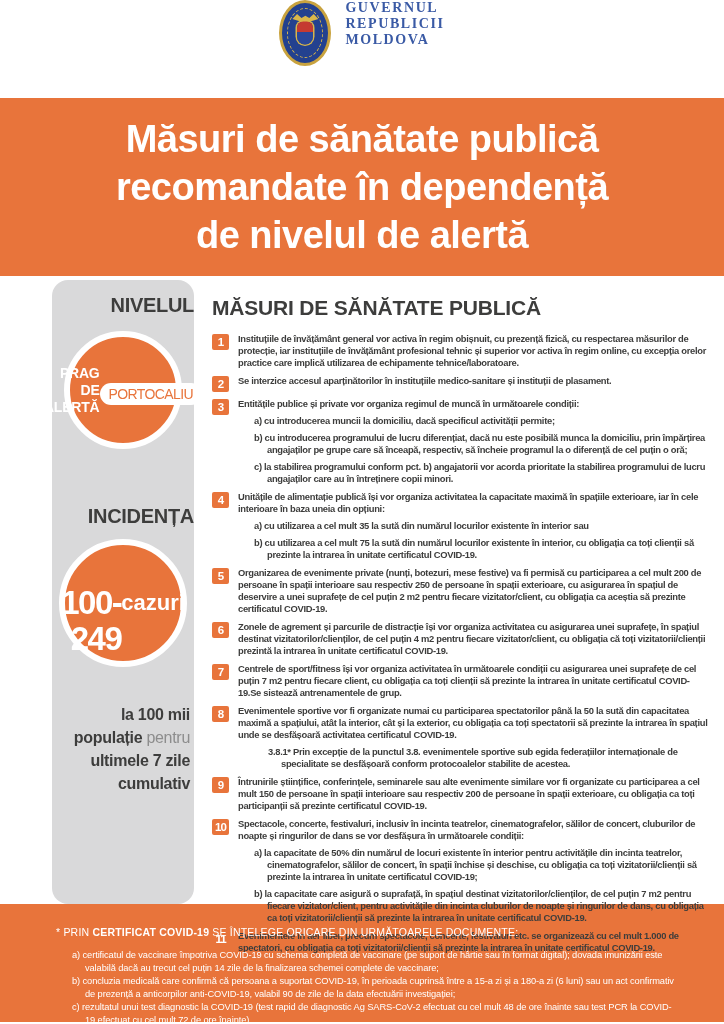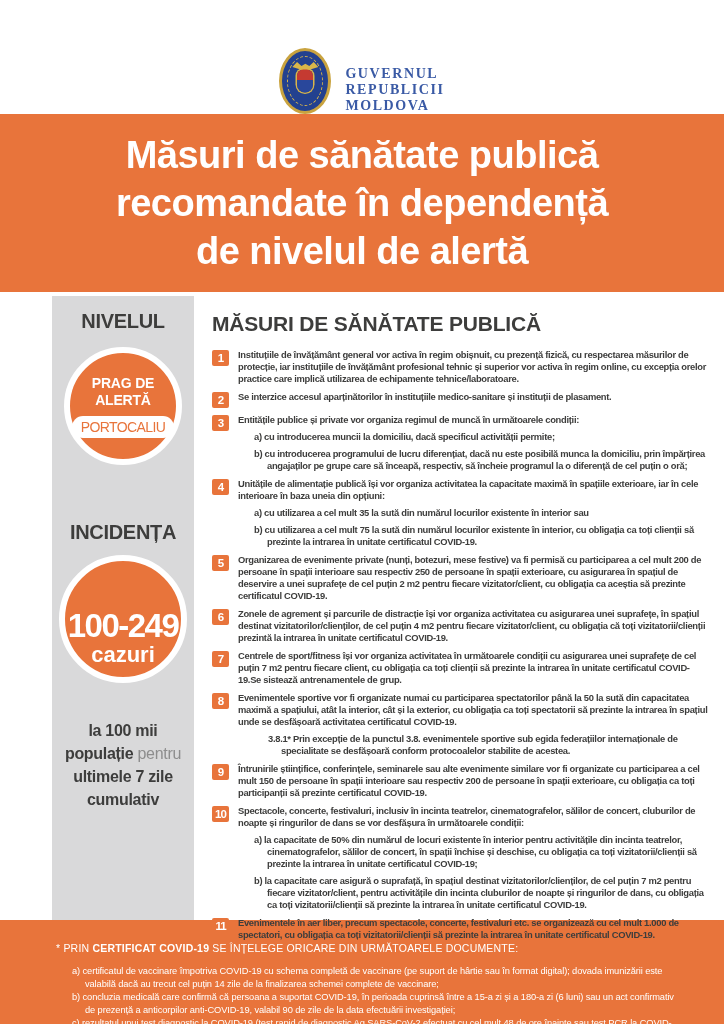--- a/index.html
+++ b/index.html
@@ -10,45 +10,45 @@
     --lightgray:#8D8D8D;
   }
   *{box-sizing:border-box;}
   html,body{margin:0;padding:0;background:#f2f2f2;}
   .page{
     width:724px;height:1024px;margin:0 auto;background:#fff;overflow:hidden;
     font-family:"Liberation Sans",sans-serif;position:relative;
   }
 
   
-  .header{height:114px;display:flex;align-items:flex-end;justify-content:center;gap:14px;}
+  .header{height:98px;display:flex;align-items:flex-start;justify-content:center;gap:14px;}
   .emblem{position:relative;width:52px;height:66px;background:#23418F;border-radius:50%;
           border:3px solid #C9A33F;flex:none;}
   .emblem::before{content:"";position:absolute;inset:5px;border-radius:50%;border:1px dashed #D9B64A;}
   .emblem .shield{position:absolute;left:50%;top:50%;transform:translate(-50%,-50%);
           width:16px;height:23px;background:linear-gradient(180deg,#C53A31 0 46%,#29479B 46% 100%);
           border-radius:7px 7px 9px 9px;box-shadow:0 0 0 1.5px #D9B64A;}
   .emblem .eagle{position:absolute;left:50%;top:11px;transform:translateX(-50%);
           width:26px;height:9px;background:#D9B64A;
           clip-path:polygon(0 55%,18% 0,35% 45%,50% 20%,65% 45%,82% 0,100% 55%,50% 100%);}
   .org-name{color:var(--blue);font-family:"Liberation Serif",serif;font-weight:bold;
             font-size:14px;line-height:16px;letter-spacing:1.6px;}
 
   
   .banner{height:178px;background:var(--orange);color:#fff;display:flex;flex-direction:column;
           align-items:center;justify-content:center;text-align:center;
           font-weight:bold;font-size:38px;line-height:48px;letter-spacing:-0.5px;}
 
   
   .content{height:628px;display:flex;padding-top:4px;}
   .sidebar{flex:none;width:142px;margin-left:52px;background:var(--gray);
-           padding-top:13px;text-align:center;color:var(--dark);}
+           padding-top:13px;text-align:right;color:var(--dark);border-radius:16px;}
   .risk-heading{font-size:20px;font-weight:bold;line-height:25px;letter-spacing:-0.3px;}
   .circle{border-radius:50%;background:var(--orange);border:6px solid #fff;color:#fff;
-          display:flex;flex-direction:column;align-items:center;justify-content:center;margin:0 auto;}
+          display:flex;flex-direction:row;align-items:center;justify-content:center;margin:0 auto;}
   .alert-circle{width:118px;height:118px;margin-top:13px;}
   .alert-label{font-size:14px;font-weight:bold;line-height:17px;letter-spacing:-0.2px;}
   .pill{margin-top:7px;background:#fff;color:var(--orange);font-weight:normal;font-size:14px;
         line-height:14px;padding:4px 9px;border-radius:13px;letter-spacing:-0.6px;white-space:nowrap;}
   .incidence-heading{margin-top:56px;font-size:20px;font-weight:bold;letter-spacing:-0.3px;}
   .incidence-circle{width:128px;height:128px;margin-top:11px;}
   .inc-value{font-size:33px;font-weight:bold;letter-spacing:-1.5px;line-height:36px;margin-top:36px;}
   .inc-unit{font-size:22px;font-weight:bold;line-height:22px;}
   .incidence-note{margin:36px 4px 0;font-size:16px;line-height:23px;font-weight:bold;letter-spacing:-0.3px;}
   .incidence-note .light{font-weight:normal;color:var(--lightgray);}
@@ -139,20 +139,21 @@
             <div class="item-body">
               <div class="item-text">Se interzice accesul aparținătorilor în instituțiile medico-sanitare și instituții de plasament.</div>
             </div>
           </div>
           <div class="item">
             <span class="badge">3</span>
             <div class="item-body">
               <div class="item-text">Entitățile publice și private vor organiza regimul de muncă în următoarele condiții:</div>
               <div class="sub">a) cu introducerea muncii la domiciliu, dacă specificul activității permite;</div>
               <div class="sub">b) cu introducerea programului de lucru diferențiat, dacă nu este posibilă munca la domiciliu, prin împărțirea angajaților pe grupe care să înceapă, respectiv, să încheie programul la o diferență de cel puțin o oră;</div>
+              <div class="sub">c) la stabilirea programului conform pct. b) angajatorii vor acorda prioritate la stabilirea programului de lucru angajaților care au în întreținere copii minori.</div>
             </div>
           </div>
           <div class="item">
             <span class="badge">4</span>
             <div class="item-body">
               <div class="item-text">Unitățile de alimentație publică își vor organiza activitatea la capacitate maximă în spațiile exterioare, iar în cele interioare în baza uneia din opțiuni:</div>
               <div class="sub">a) cu utilizarea a cel mult 35 la sută din numărul locurilor existente în interior sau</div>
               <div class="sub">b) cu utilizarea a cel mult 75 la sută din numărul locurilor existente în interior, cu obligația ca toți clienții să prezinte la intrarea în unitate certificatul COVID-19.</div>
             </div>
           </div>

